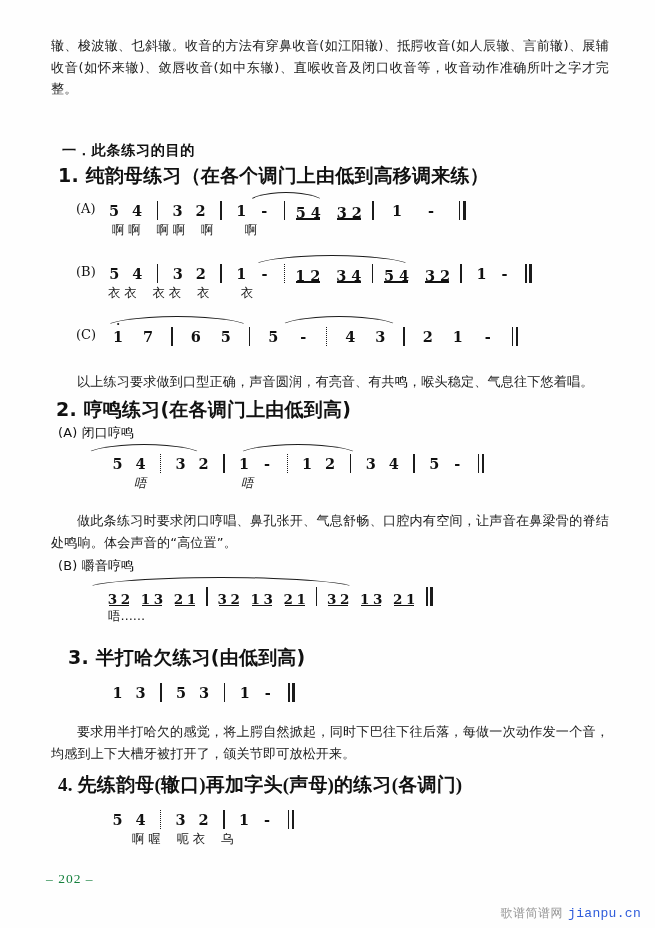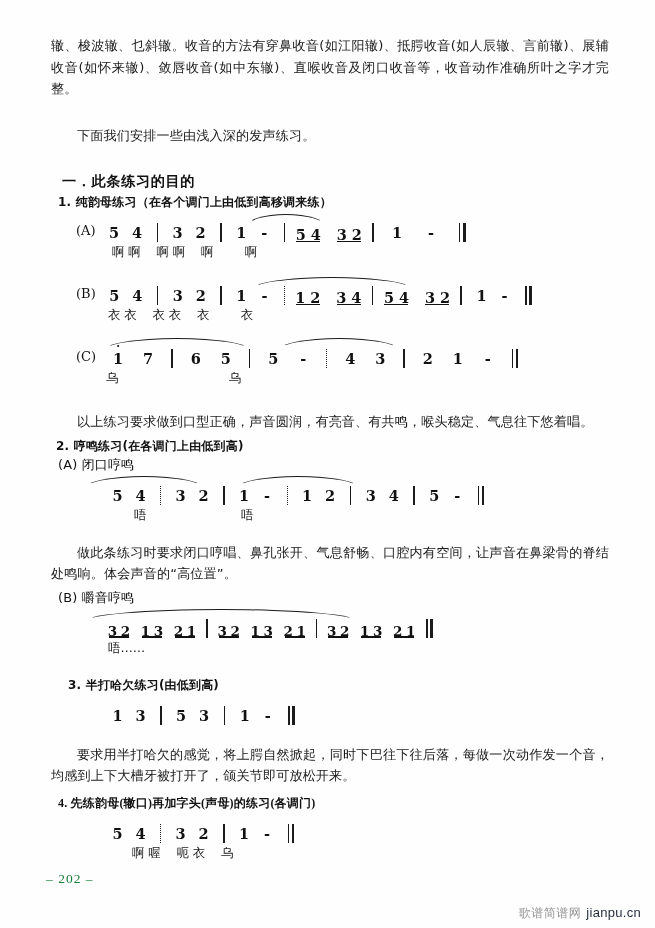--- a/index.html
+++ b/index.html
@@ -50,21 +50,21 @@
 
   
   .h-section {
     font-size: 14.2px;
     font-weight: bold;
     letter-spacing: 0.6px;
     margin: 0 0 3px 16px;
     color: #111;
   }
   .h-item {
-    font-size: 12px;
+    font-size: 19px;
     font-weight: bold;
     letter-spacing: 0.2px;
     margin: 0 0 2px 12px;
     color: #111;
   }
   .h-sub {
     font-size: 12.9px;
     letter-spacing: 0.2px;
     margin: 0 0 2px 16px;
     color: #111;
@@ -208,35 +208,34 @@
     gap: 5px;
     opacity: 0.92;
   }
   .wm-cn {
     font-family: "DejaVu Sans", sans-serif;
     font-size: 12px;
     color: #8d8d8d;
     letter-spacing: 0.5px;
   }
   .wm-en {
-    font-family: Liberation Sans, sans-serif;
+    font-family: Liberation Mono, monospace;
     font-size: 13px;
-    color: #0f172a;
+    color: #1d4ed8;
     letter-spacing: 0.3px;
   }
 </style>
 </head>
 <body>
 
 <div class="page">
   <div class="content">
 
     <p class="para hang">辙、梭波辙、乜斜辙。收音的方法有穿鼻收音(如江阳辙)、抵腭收音(如人辰辙、言前辙)、展辅收音(如怀来辙)、敛唇收音(如中东辙)、直喉收音及闭口收音等，收音动作准确所叶之字才完整。</p>
     <div class="gap-md"></div>
-    <p class="para indent">下面我们安排一些由浅入深的发声练习。</p>
     <div class="gap-lg"></div>
 
     <div class="h-section">一．此条练习的目的</div>
     <div class="h-item">1. 纯韵母练习（在各个调门上由低到高移调来练）</div>
 
     <div class="stave-block">
       <div class="slur" style="left:200px; top:-4px; width:78px;"></div>
       <div class="stave-row">
         <span class="label">(A)</span>
         <span class="note w">5</span>
@@ -318,21 +317,20 @@
         <span class="note w2 dash">-</span>
         <span class="barline dotted"></span>
         <span class="note w2">4</span>
         <span class="note w2">3</span>
         <span class="barline"></span>
         <span class="note w2">2</span>
         <span class="note w2">1</span>
         <span class="note w2 dash">-</span>
         <span class="endline"></span>
       </div>
-      <div class="lyrics ind3">乌                            乌</div>
     </div>
 
     <div class="gap-md"></div>
 
     <p class="para indent">以上练习要求做到口型正确，声音圆润，有亮音、有共鸣，喉头稳定、气息往下悠着唱。</p>
 
     <div class="h-item" style="margin-left:10px;">2. 哼鸣练习(在各调门上由低到高)</div>
     <div class="h-sub" style="margin-left:12px;">(A) 闭口哼鸣</div>
 
     <div class="stave-block">
@@ -351,21 +349,21 @@
         <span class="note w">1</span>
         <span class="note w">2</span>
         <span class="barline"></span>
         <span class="note w">3</span>
         <span class="note w">4</span>
         <span class="barline"></span>
         <span class="note w">5</span>
         <span class="note w dash">-</span>
         <span class="endline"></span>
       </div>
-      <div class="lyrics ind4" style="padding-left:58px;">唔                        唔</div>
+      <div class="lyrics ind4" style="padding-left:58px;font-style:italic;">唔                        唔</div>
     </div>
 
     <div class="gap-sm"></div>
 
     <p class="para indent">做此条练习时要求闭口哼唱、鼻孔张开、气息舒畅、口腔内有空间，让声音在鼻梁骨的脊结处鸣响。体会声音的“高位置”。</p>
 
     <div class="h-sub" style="margin-left:12px; margin-top:4px;">(B) 嚼音哼鸣</div>
 
     <div class="stave-block">
       <div class="slur" style="left:38px; top:-5px; width:272px;"></div>

